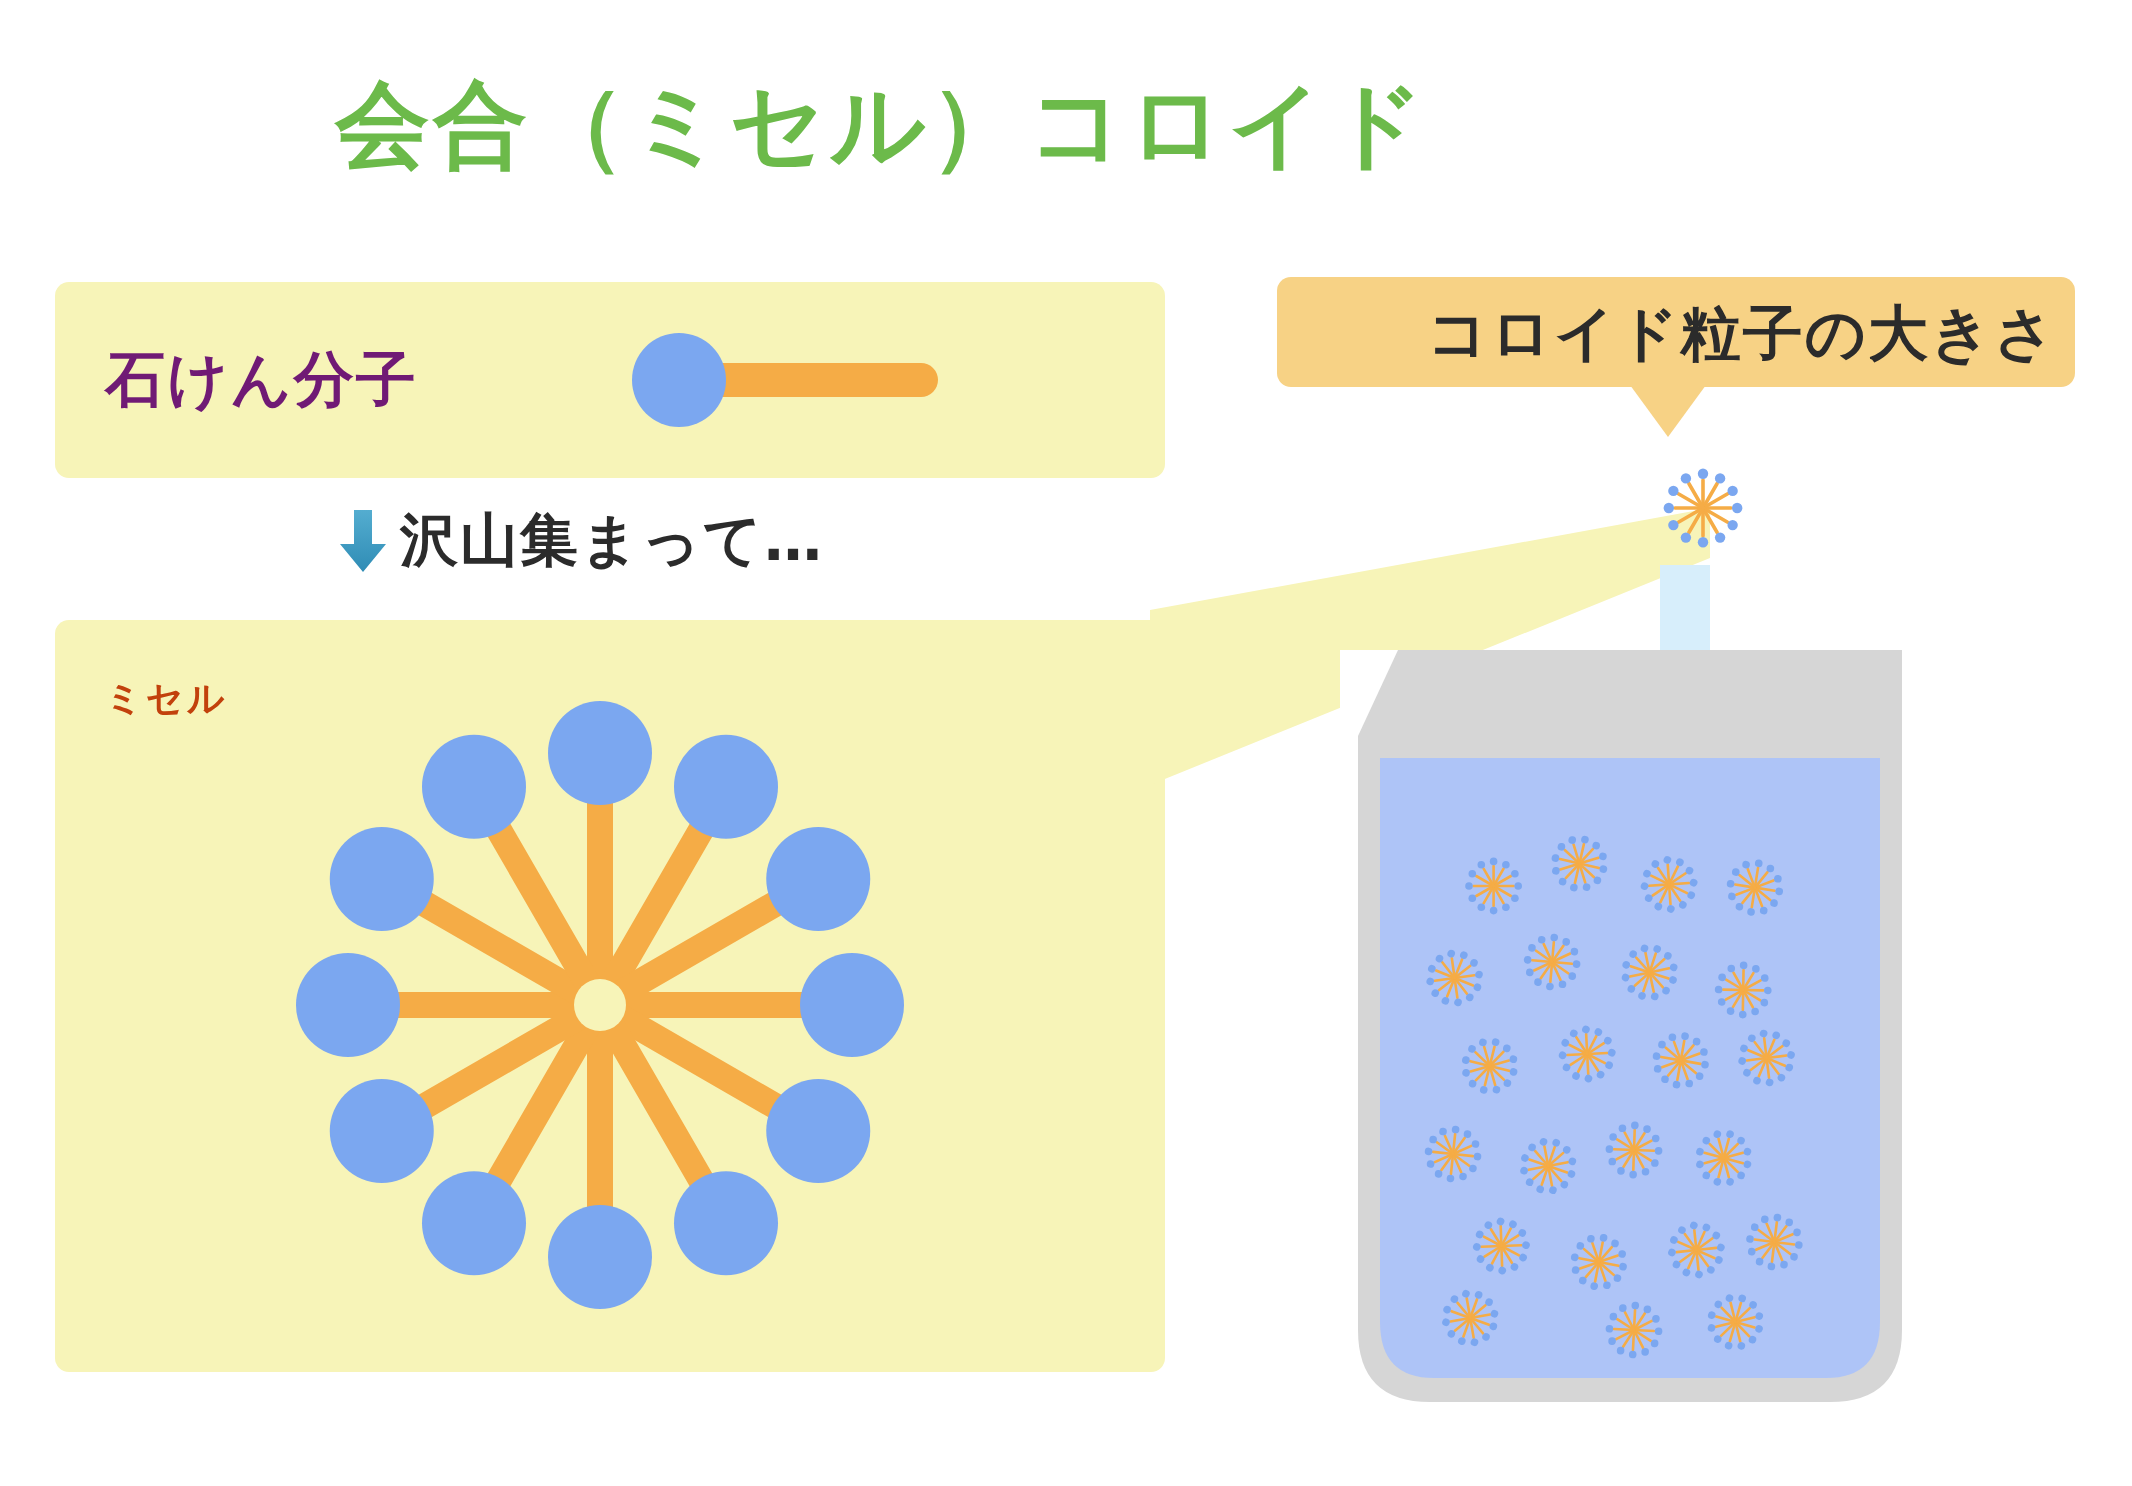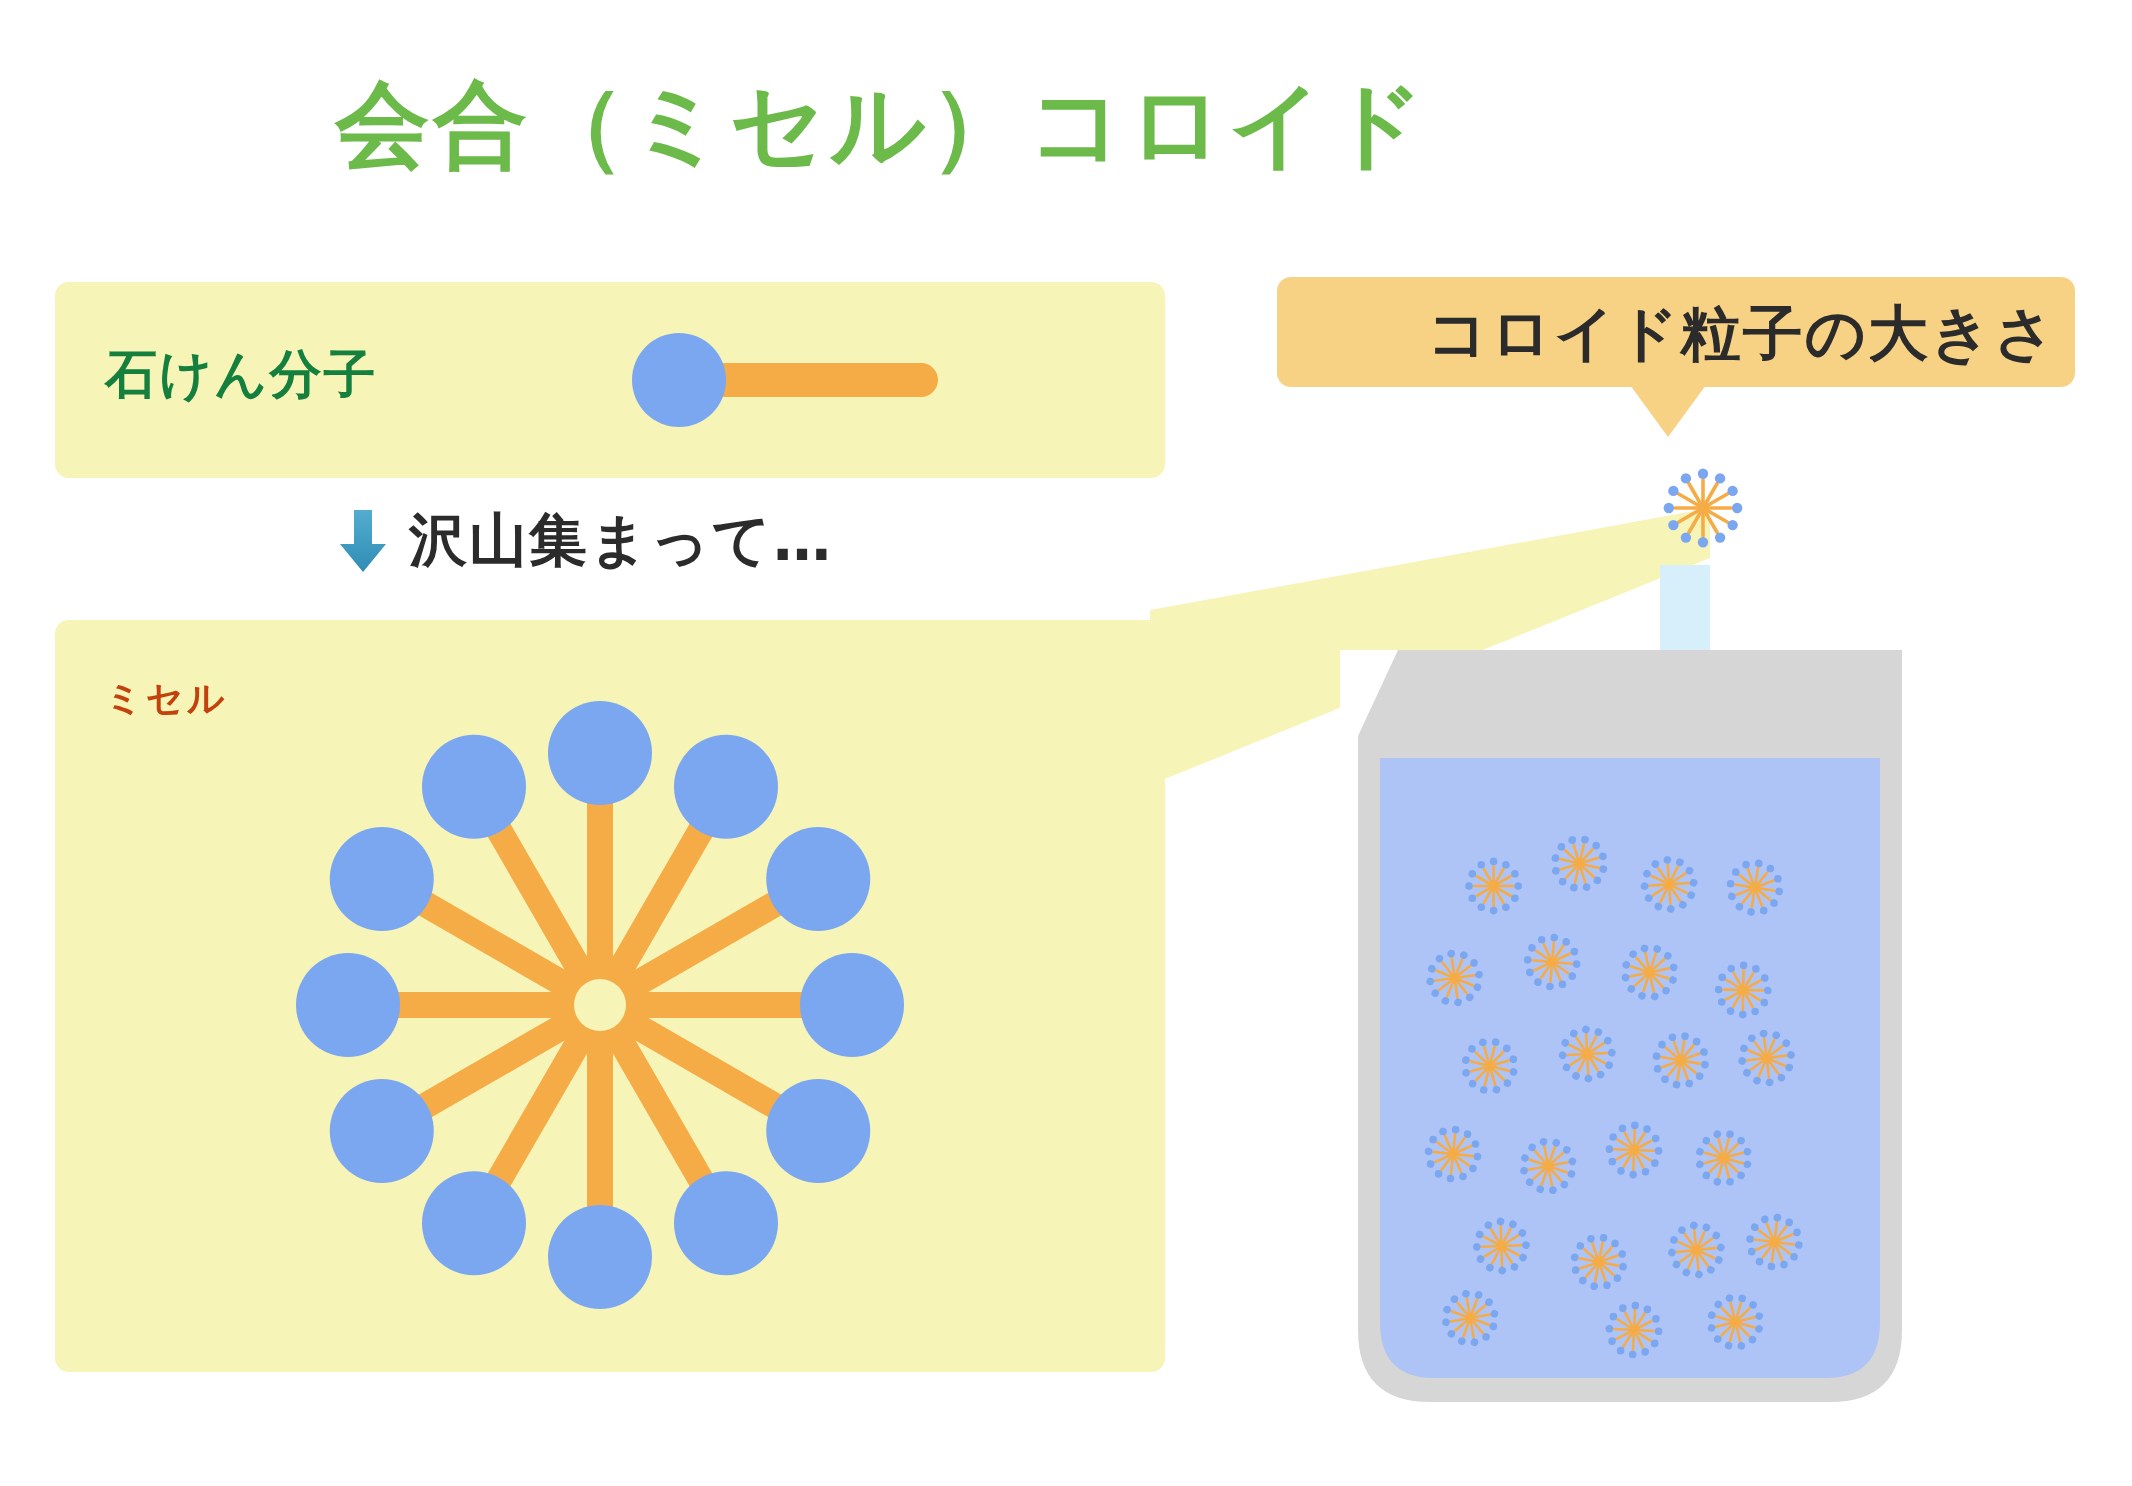--- a/index.html
+++ b/index.html
@@ -29,29 +29,29 @@
   .ypanel {
     position: absolute;
     background: #f7f4b8;
     border-radius: 14px;
   }
 
   
   #soap-panel { left: 55px; top: 282px; width: 1110px; height: 196px; }
   #soap-label {
     position: absolute; left: 105px; top: 340px;
-    font-size: 52px; font-weight: bold; color: #15803d;
+    font-size: 60px; font-weight: bold; color: #701a75;
     letter-spacing: 2px; white-space: nowrap;
   }
   #soap-icon { position: absolute; left: 632px; top: 333px; width: 310px; height: 94px; }
 
   
   #gather-row {
     position: absolute; left: 340px; top: 502px;
-    display: flex; align-items: center; gap: 23px;
+    display: flex; align-items: center; gap: 14px;
   }
   #gather-arrow { width: 46px; height: 62px; flex: 0 0 auto; }
   #gather-text {
     font-size: 58px; font-weight: bold; color: #2b2b2b;
     letter-spacing: 2px; white-space: nowrap;
   }
 
   
   #micelle-panel { left: 55px; top: 620px; width: 1110px; height: 752px; }
   #micelle-label {

